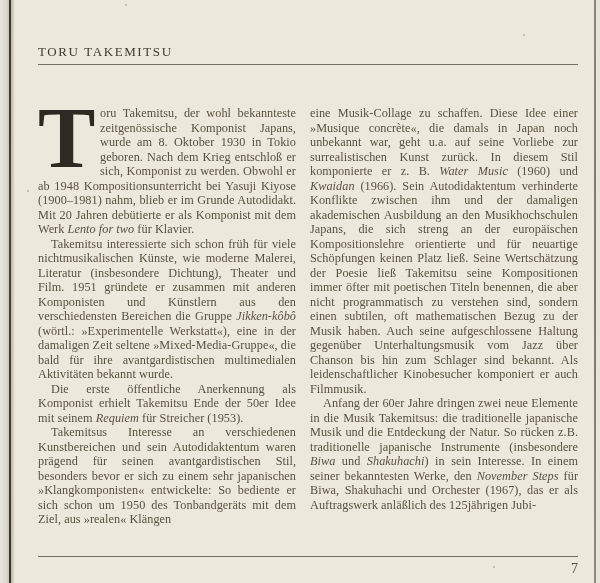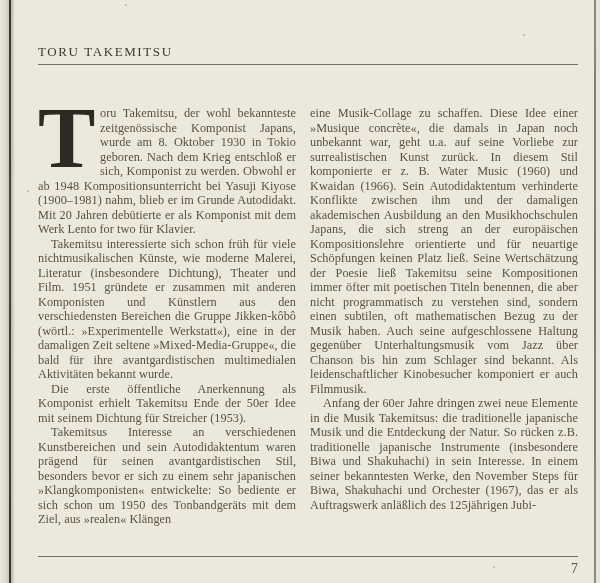--- a/index.html
+++ b/index.html
@@ -56,21 +56,21 @@
     text-align:justify;
     color:#57513f;
     font-size:12.25px;line-height:14.5px;
     letter-spacing:.05px;
     hyphens:auto;-webkit-hyphens:auto;
   }
   .col-left{width:258px;}
   .col-right{width:268px;}
   .col p{margin:0;}
   .col p.indent{text-indent:13px;}
-  .seg-italic{}
+  .seg-italic{font-style:italic;}
   .dropcap{
     float:left;
     font-size:86px;line-height:60px;
     height:62px;width:57px;
     margin:2px 5px 0 0;
     font-weight:bold;
     color:#2e2a23;
     text-align:left;
   }
   
@@ -98,21 +98,21 @@
   <h1 class="page-title">TORU TAKEMITSU</h1>
   <div class="rule rule-top"></div>
 
   <div class="columns">
 
     <div class="col col-left">
       <p><span class="dropcap">T</span><span class="seg">oru Takemitsu, der wohl bekannteste zeitgenössische Komponist Japans, wurde am 8. Oktober 1930 in Tokio geboren. Nach dem Krieg entschloß er sich, Komponist zu werden. Obwohl er ab 1948 Kompositionsunterricht bei Yasuji Kiyose (1900–1981) nahm, blieb er im Grunde Autodidakt. Mit 20 Jahren debütierte er als Komponist mit dem Werk </span><span class="seg seg-italic">Lento for two</span><span class="seg"> für Klavier.</span></p>
 
       <p class="indent"><span class="seg">Takemitsu interessierte sich schon früh für viele nichtmusikalischen Künste, wie moderne Malerei, Literatur (insbesondere Dichtung), Theater und Film. 1951 gründete er zusammen mit anderen Komponisten und Künstlern aus den verschiedensten Bereichen die Gruppe </span><span class="seg seg-italic">Jikken-kôbô</span><span class="seg"> (wörtl.: »Experimentelle Werkstatt«), eine in der damaligen Zeit seltene »Mixed-Media-Gruppe«, die bald für ihre avantgardistischen multimedialen Aktivitäten bekannt wurde.</span></p>
 
-      <p class="indent"><span class="seg">Die erste öffentliche Anerkennung als Komponist erhielt Takemitsu Ende der 50er Idee mit seinem </span><span class="seg seg-italic">Dichtung</span><span class="seg"> für Streicher (1953).</span></p>
+      <p class="indent"><span class="seg">Die erste öffentliche Anerkennung als Komponist erhielt Takemitsu Ende der 50er Idee mit seinem </span><span class="seg seg-italic">Requiem</span><span class="seg"> für Streicher (1953).</span></p>
 
       <p class="indent"><span class="seg">Takemitsus Interesse an verschiedenen Kunstbereichen und sein Autodidaktentum waren prägend für seinen avantgardistischen Stil, besonders bevor er sich zu einem sehr japanischen »Klangkomponisten« entwickelte: So bediente er sich schon um 1950 des Tonbandgeräts mit dem Ziel, aus »realen« Klängen</span></p>
     </div>
 
     <div class="col col-right">
       <p><span class="seg">eine Musik-Collage zu schaffen. Diese Idee einer »Musique concrète«, die damals in Japan noch unbekannt war, geht u.a. auf seine Vorliebe zur surrealistischen Kunst zurück. In diesem Stil komponierte er z. B. </span><span class="seg seg-italic">Water Music</span><span class="seg"> (1960) und </span><span class="seg seg-italic">Kwaidan</span><span class="seg"> (1966). Sein Autodidaktentum verhinderte Konflikte zwischen ihm und der damaligen akademischen Ausbildung an den Musikhochschulen Japans, die sich streng an der europäischen Kompositionslehre orientierte und für neuartige Schöpfungen keinen Platz ließ. Seine Wertschätzung der Poesie ließ Takemitsu seine Kompositionen immer öfter mit poetischen Titeln benennen, die aber nicht programmatisch zu verstehen sind, sondern einen subtilen, oft mathematischen Bezug zu der Musik haben. Auch seine aufgeschlossene Haltung gegenüber Unterhaltungsmusik vom Jazz über Chanson bis hin zum Schlager sind bekannt. Als leidenschaftlicher Kinobesucher komponiert er auch Filmmusik.</span></p>
 
       <p class="indent"><span class="seg">Anfang der 60er Jahre dringen zwei neue Elemente in die Musik Takemitsus: die traditionelle japanische Musik und die Entdeckung der Natur. So rücken z.B. traditionelle japanische Instrumente (insbesondere </span><span class="seg seg-italic">Biwa</span><span class="seg"> und </span><span class="seg seg-italic">Shakuhachi</span><span class="seg">) in sein Interesse. In einem seiner bekanntesten Werke, den </span><span class="seg seg-italic">November Steps</span><span class="seg"> für Biwa, Shakuhachi und Orchester (1967), das er als Auftragswerk anläßlich des 125jährigen Jubi-</span></p>
     </div>
 

